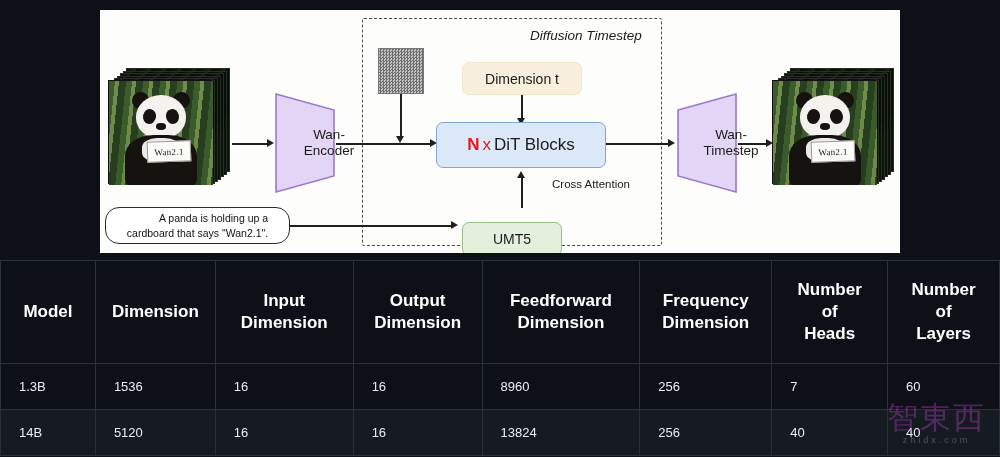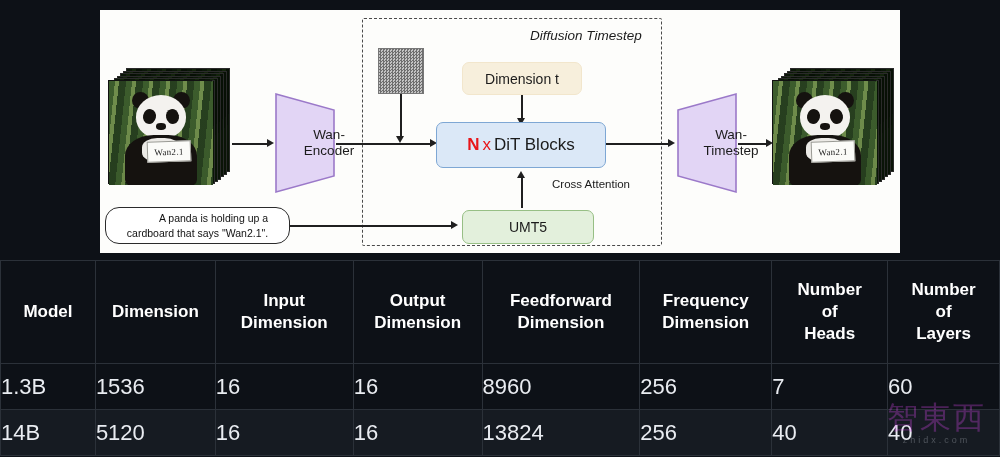--- a/index.html
+++ b/index.html
@@ -106,22 +106,22 @@
   .ah.u { border-left:4.5px solid transparent; border-right:4.5px solid transparent; border-bottom:7px solid #1f1f1f; }
 
   
   .tbl { position:absolute; left:0; top:260px; width:1000px; border-collapse:collapse; }
   .tbl td, .tbl th { border:1px solid #2b3139; vertical-align:middle; }
   .tbl thead th {
     height:103px; background:#0d1117; color:#ffffff;
     font-size:17px; font-weight:bold; text-align:center; line-height:1.28; padding:0 6px;
   }
   .tbl tbody td {
-    height:46px; color:#e9ecf1; font-size:22px; font-weight:normal;
-    text-align:left; 
+    height:46px; color:#e9ecf1; font-size:13px; font-weight:normal;
+    text-align:left; padding-left:18px;
   }
   .tbl tbody tr.r0 td { background:#0d1117; }
   .tbl tbody tr.r1 td { background:#161b22; }
 
   .c0{width:95px;} .c1{width:120px;} .c2{width:138px;} .c3{width:129px;}
   .c4{width:158px;} .c5{width:132px;} .c6{width:116px;} .c7{width:112px;}
 
   
   .wm { position:absolute; right:14px; bottom:12px; opacity:.30; pointer-events:none; text-align:center; }
   .wm .glyphs { font-size:31px; color:#d946ef; letter-spacing:2px; font-family:"DejaVu Sans", sans-serif; line-height:1; }
@@ -191,21 +191,21 @@
 
       <div class="rbox dit" style="left:336px; top:112px; width:170px; height:46px;">
         <span class="nred">N</span>
         <span class="xred">x</span>
         <span>DiT Blocks</span>
       </div>
 
       <div class="ln h" style="left:506px; top:133px; width:64px;"></div>
       <div class="ah r" style="left:568px; top:129px;"></div>
 
-      <div class="rbox umt5" style="left:362px; top:200px; width:132px; height:34px;">
+      <div class="rbox umt5" style="left:362px; top:212px; width:100px; height:34px;">
         <span>UMT5</span>
       </div>
       <div class="ln v" style="left:421px; top:168px; height:30px;"></div>
       <div class="ah u" style="left:417px; top:161px;"></div>
       <div class="ca-label" style="left:428px; top:168px;margin-left:24px;">Cross Attention</div>
 
       <div class="prompt-box" style="left:5px; top:197px; width:185px; height:37px;">
         <div>
           <div>A panda is holding up a</div>
           <div>cardboard that says "Wan2.1".</div>

